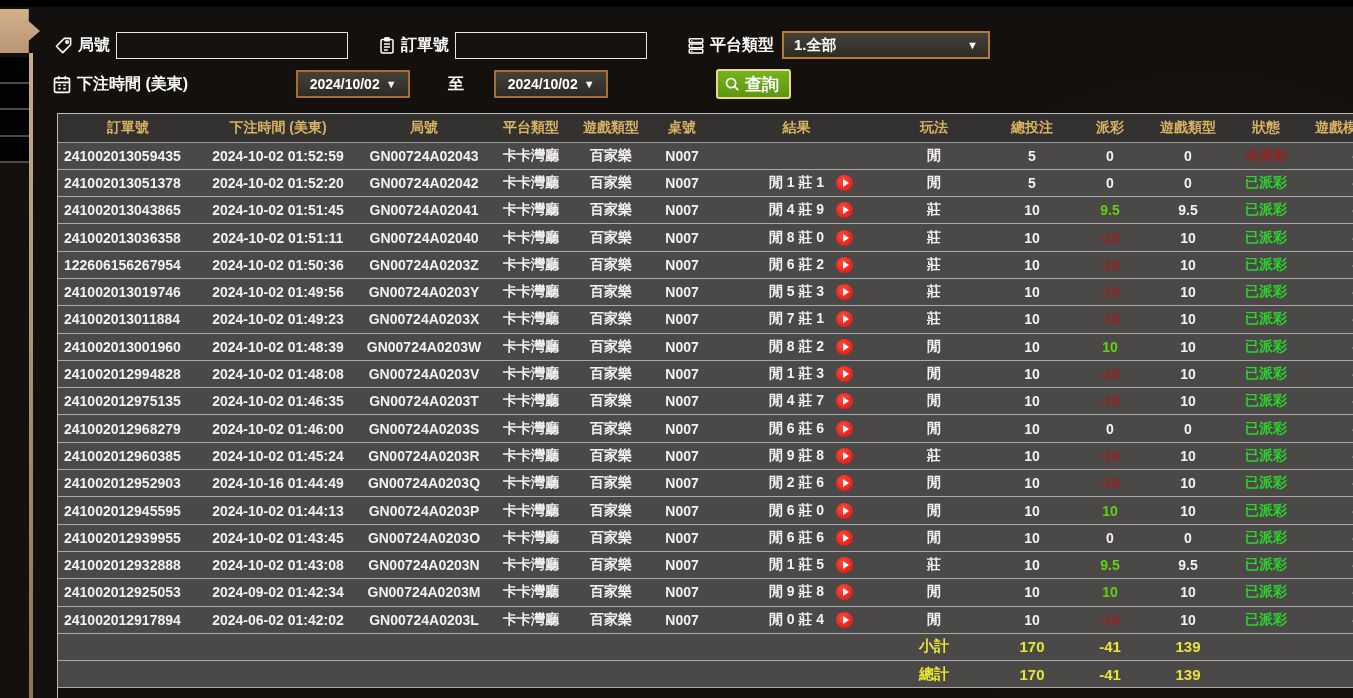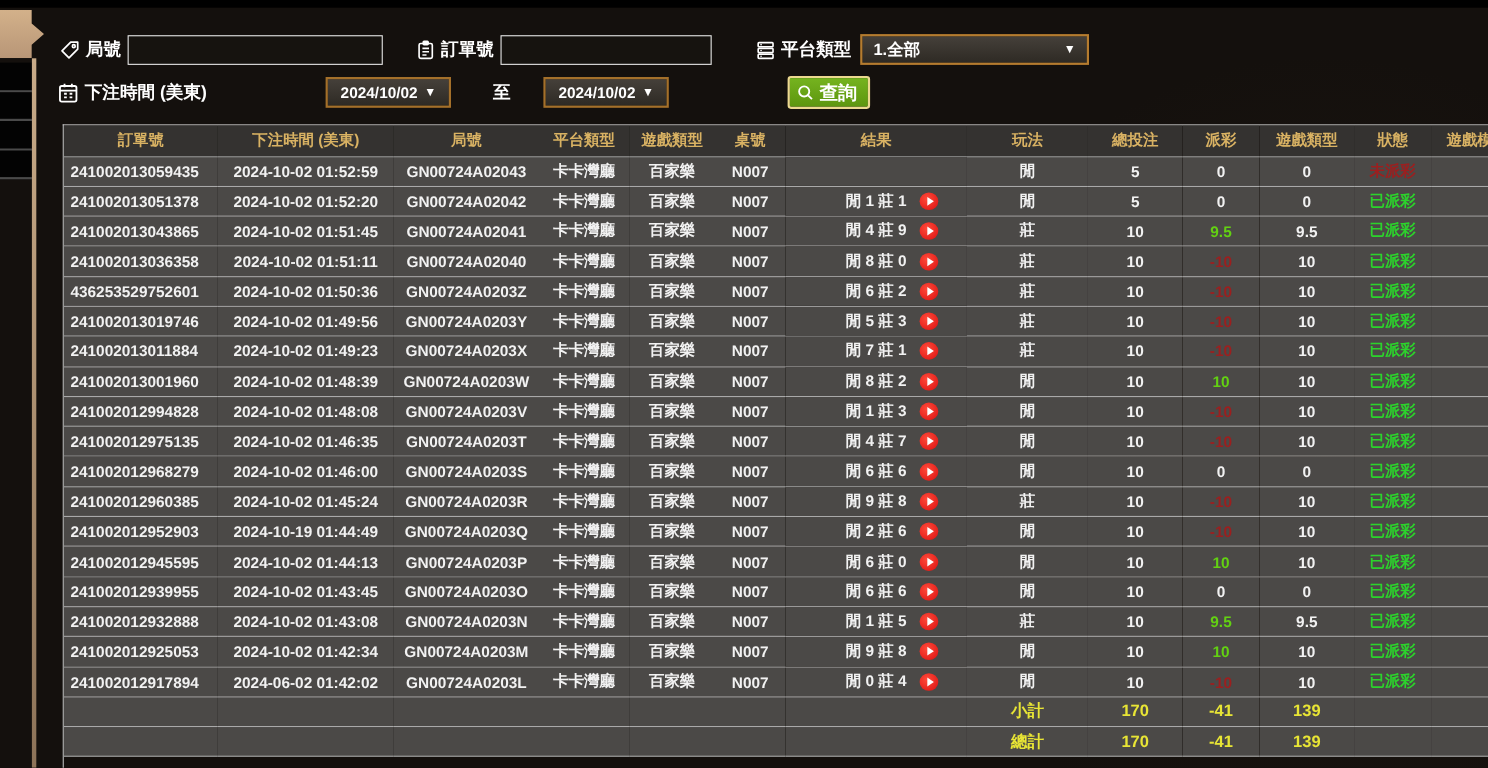--- a/index.html
+++ b/index.html
@@ -257,21 +257,21 @@
             <td class="c-table">N007</td>
             <td class="c-result result-cell">閒 8 莊 0<span class="replay"></span></td>
             <td class="c-play">莊</td>
             <td class="c-bet">10</td>
             <td class="c-payout pay-neg">-10</td>
             <td class="c-valid">10</td>
             <td class="c-status st-paid">已派彩</td>
             <td class="c-mode r">-</td>
           </tr>
           <tr>
-            <td class="c-order l">436253529752601</td>
+            <td class="c-order l">122606156267954</td>
             <td class="c-time">2024-10-02 01:50:36</td>
             <td class="c-game">GN00724A0203Z</td>
             <td class="c-plat">卡卡灣廳</td>
             <td class="c-type">百家樂</td>
             <td class="c-table">N007</td>
             <td class="c-result result-cell">閒 6 莊 2<span class="replay"></span></td>
             <td class="c-play">莊</td>
             <td class="c-bet">10</td>
             <td class="c-payout pay-neg">-10</td>
             <td class="c-valid">10</td>
@@ -378,21 +378,21 @@
             <td class="c-result result-cell">閒 9 莊 8<span class="replay"></span></td>
             <td class="c-play">莊</td>
             <td class="c-bet">10</td>
             <td class="c-payout pay-neg">-10</td>
             <td class="c-valid">10</td>
             <td class="c-status st-paid">已派彩</td>
             <td class="c-mode r">-</td>
           </tr>
           <tr>
             <td class="c-order l">241002012952903</td>
-            <td class="c-time">2024-10-19 01:44:49</td>
+            <td class="c-time">2024-10-16 01:44:49</td>
             <td class="c-game">GN00724A0203Q</td>
             <td class="c-plat">卡卡灣廳</td>
             <td class="c-type">百家樂</td>
             <td class="c-table">N007</td>
             <td class="c-result result-cell">閒 2 莊 6<span class="replay"></span></td>
             <td class="c-play">閒</td>
             <td class="c-bet">10</td>
             <td class="c-payout pay-neg">-10</td>
             <td class="c-valid">10</td>
             <td class="c-status st-paid">已派彩</td>
@@ -438,21 +438,21 @@
             <td class="c-result result-cell">閒 1 莊 5<span class="replay"></span></td>
             <td class="c-play">莊</td>
             <td class="c-bet">10</td>
             <td class="c-payout pay-pos">9.5</td>
             <td class="c-valid">9.5</td>
             <td class="c-status st-paid">已派彩</td>
             <td class="c-mode r">-</td>
           </tr>
           <tr>
             <td class="c-order l">241002012925053</td>
-            <td class="c-time">2024-10-02 01:42:34</td>
+            <td class="c-time">2024-09-02 01:42:34</td>
             <td class="c-game">GN00724A0203M</td>
             <td class="c-plat">卡卡灣廳</td>
             <td class="c-type">百家樂</td>
             <td class="c-table">N007</td>
             <td class="c-result result-cell">閒 9 莊 8<span class="replay"></span></td>
             <td class="c-play">閒</td>
             <td class="c-bet">10</td>
             <td class="c-payout pay-pos">10</td>
             <td class="c-valid">10</td>
             <td class="c-status st-paid">已派彩</td>

